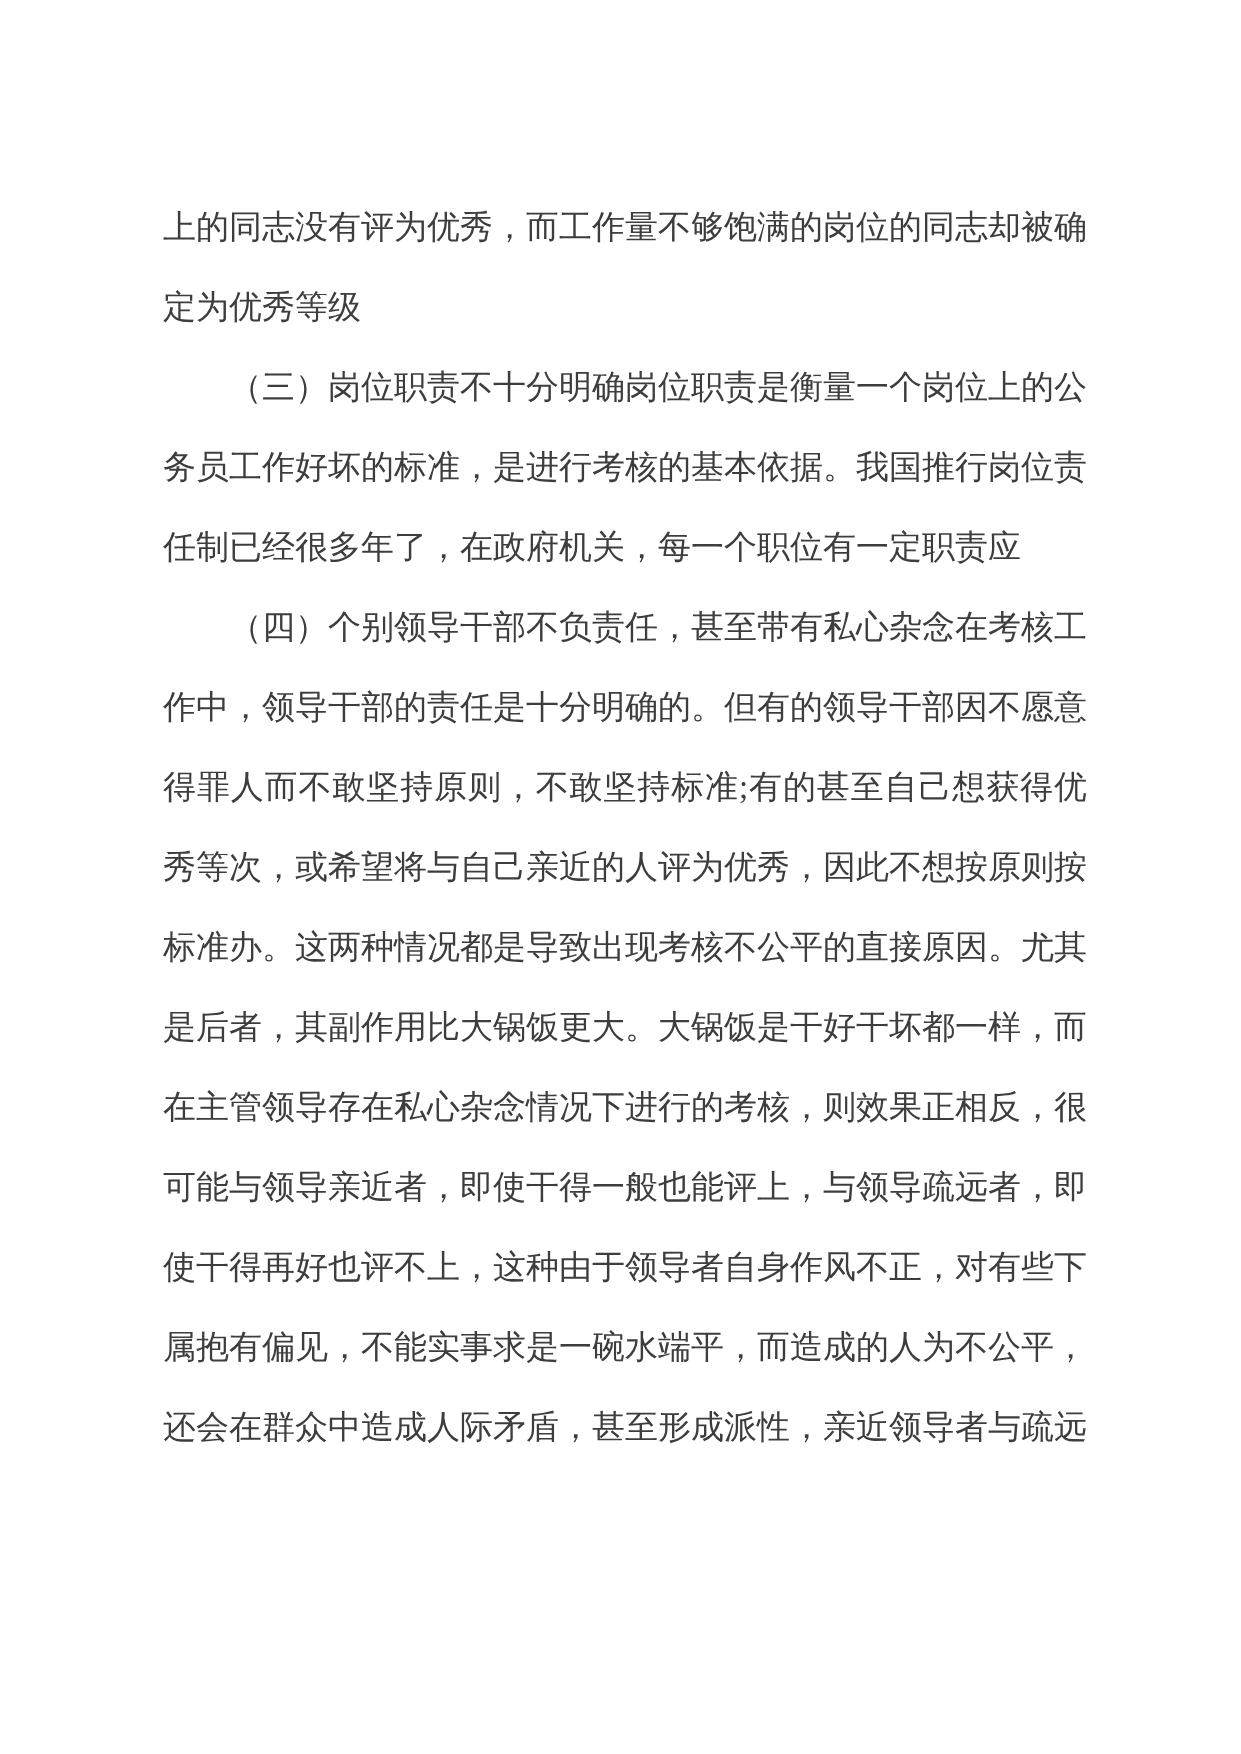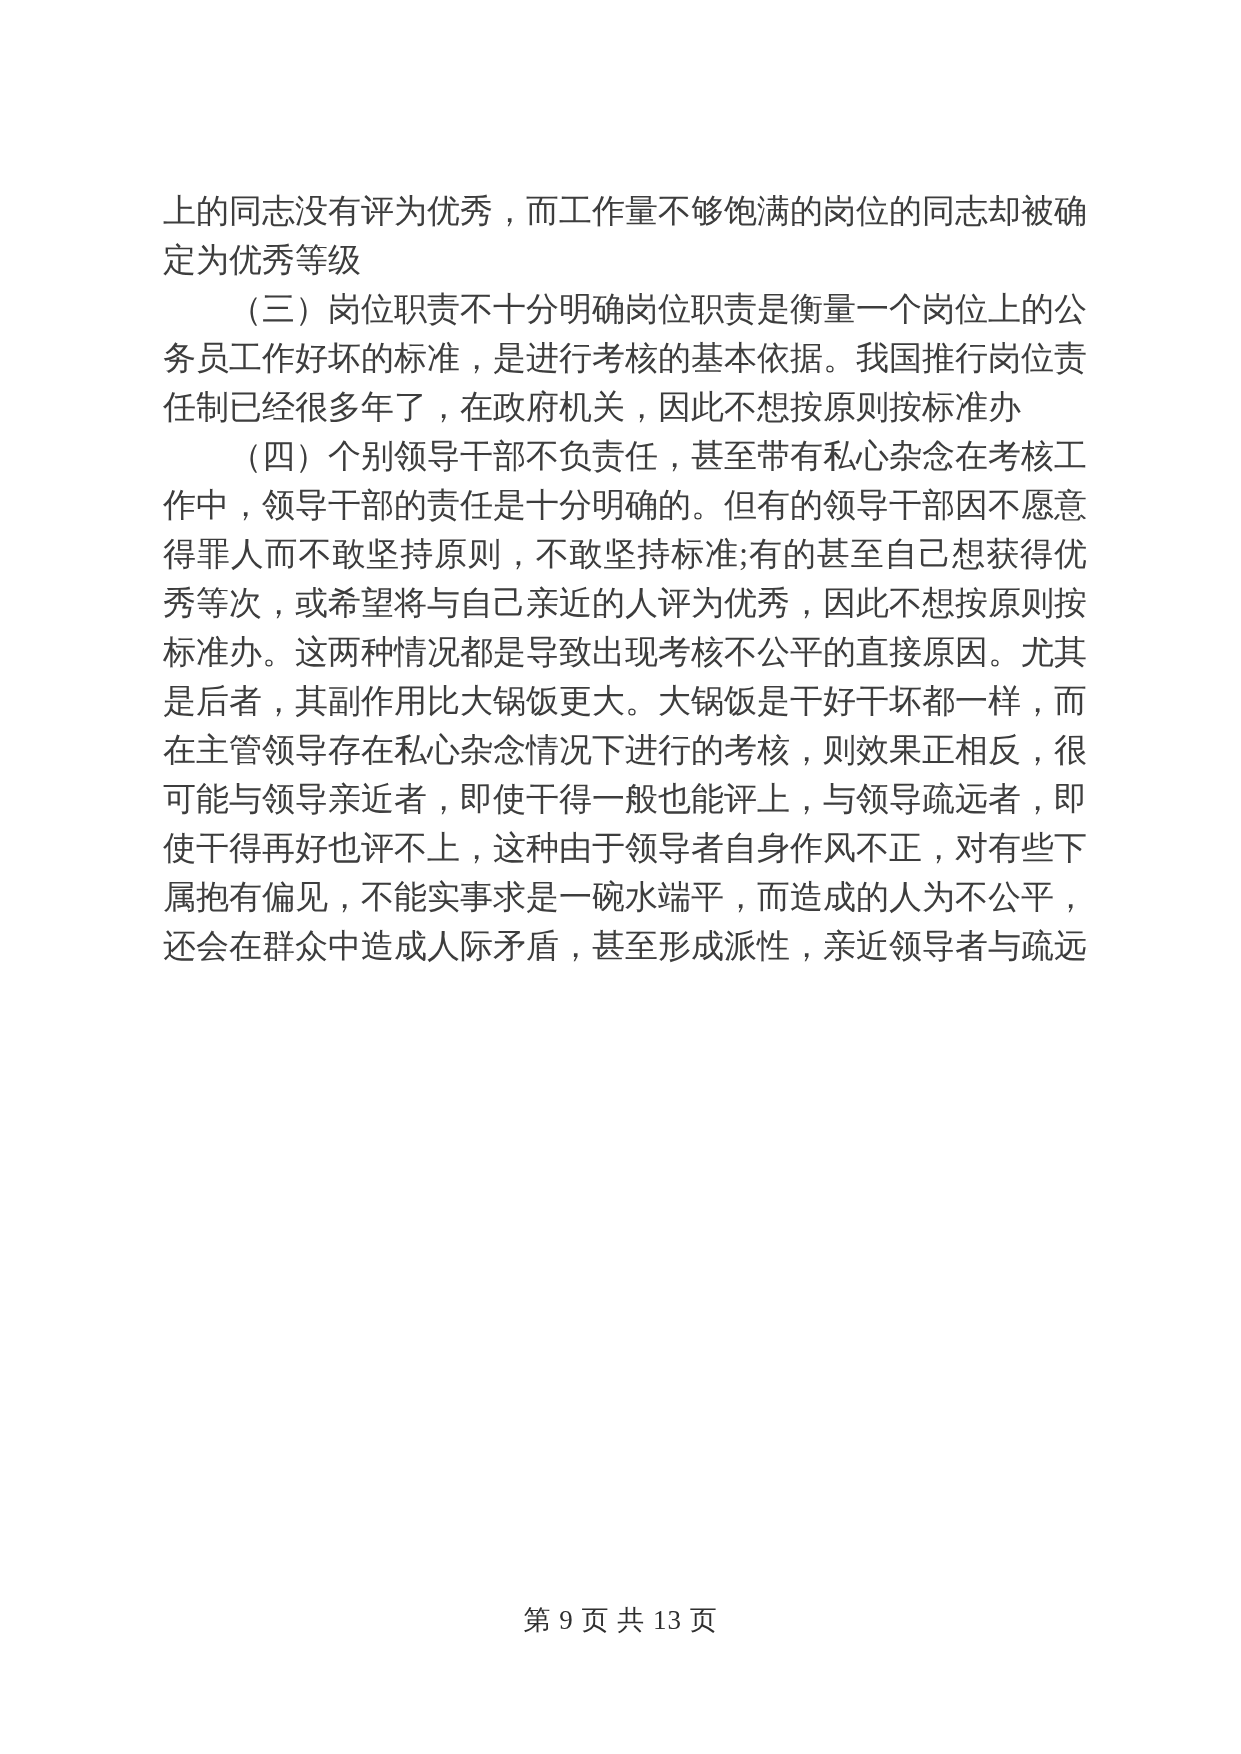--- a/index.html
+++ b/index.html
@@ -14,21 +14,21 @@
     background: #ffffff;
     overflow: hidden;
     font-family: "Liberation Serif", serif;
   }
   .doc-body {
     position: absolute;
     left: 163px;
     top: 187px;
     width: 924px;
     font-size: 33px;
-    line-height: 49px;
+    line-height: 80px;
     color: #3d3d3d;
     text-align: justify;
     text-justify: inter-character;
     letter-spacing: 0;
   }
   .doc-body p {
     margin: 0;
     padding: 0;
     font-weight: 400;
   }
@@ -48,21 +48,18 @@
     letter-spacing: 1px;
   }
 </style>
 </head>
 <body>
 
 <div class="page">
 
   <div class="doc-body">
       <p>上的同志没有评为优秀，而工作量不够饱满的岗位的同志却被确定为优秀等级</p>
-      <p class="indent">（三）岗位职责不十分明确岗位职责是衡量一个岗位上的公务员工作好坏的标准，是进行考核的基本依据。我国推行岗位责任制已经很多年了，在政府机关，因此不想按原则按标准办</p>
+      <p class="indent">（三）岗位职责不十分明确岗位职责是衡量一个岗位上的公务员工作好坏的标准，是进行考核的基本依据。我国推行岗位责任制已经很多年了，在政府机关，每一个职位有一定职责应</p>
       <p class="indent">（四）个别领导干部不负责任，甚至带有私心杂念在考核工作中，领导干部的责任是十分明确的。但有的领导干部因不愿意得罪人而不敢坚持原则，不敢坚持标准;有的甚至自己想获得优秀等次，或希望将与自己亲近的人评为优秀，因此不想按原则按标准办。这两种情况都是导致出现考核不公平的直接原因。尤其是后者，其副作用比大锅饭更大。大锅饭是干好干坏都一样，而在主管领导存在私心杂念情况下进行的考核，则效果正相反，很可能与领导亲近者，即使干得一般也能评上，与领导疏远者，即使干得再好也评不上，这种由于领导者自身作风不正，对有些下属抱有偏见，不能实事求是一碗水端平，而造成的人为不公平，还会在群众中造成人际矛盾，甚至形成派性，亲近领导者与疏远</p>
     </div>
 
-  <div class="footer">
-    <span>第 9 页 共 13 页</span>
-  </div>
 
 </div>
 
 </body></html>

